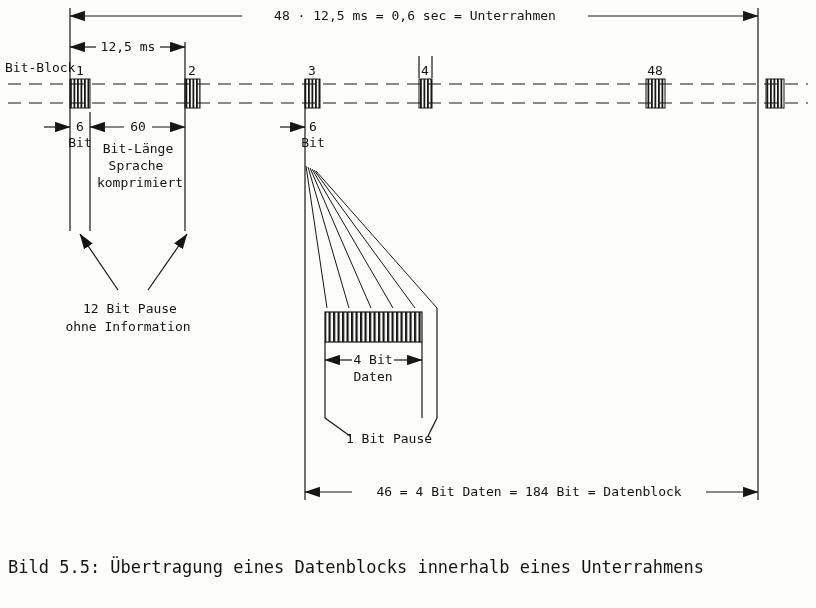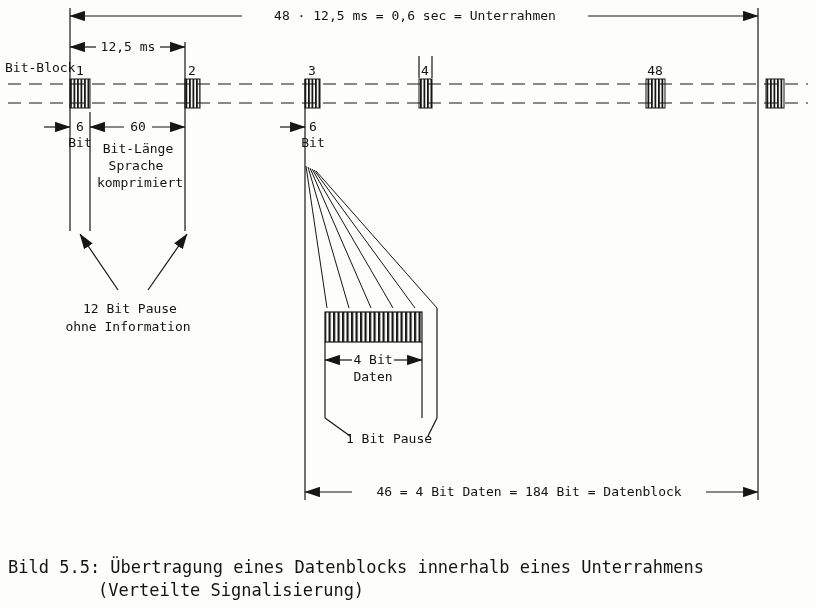--- a/index.html
+++ b/index.html
@@ -150,14 +150,13 @@
 
   <g>
     <line x1="305" y1="492" x2="352" y2="492" marker-start="url(#ah)"></line>
     <line x1="706" y1="492" x2="758" y2="492" marker-end="url(#ah)"></line>
     <text class="mid" x="529" y="496">46 = 4 Bit Daten = 184 Bit = Datenblock</text>
   </g>
 </svg>
 
 <div class="caption">
   <div>Bild 5.5: Übertragung eines Datenblocks innerhalb eines Unterrahmens</div>
-  <div class="cap2">(Verteilte Signalisierung)</div>
 </div>
 
 </body></html>

